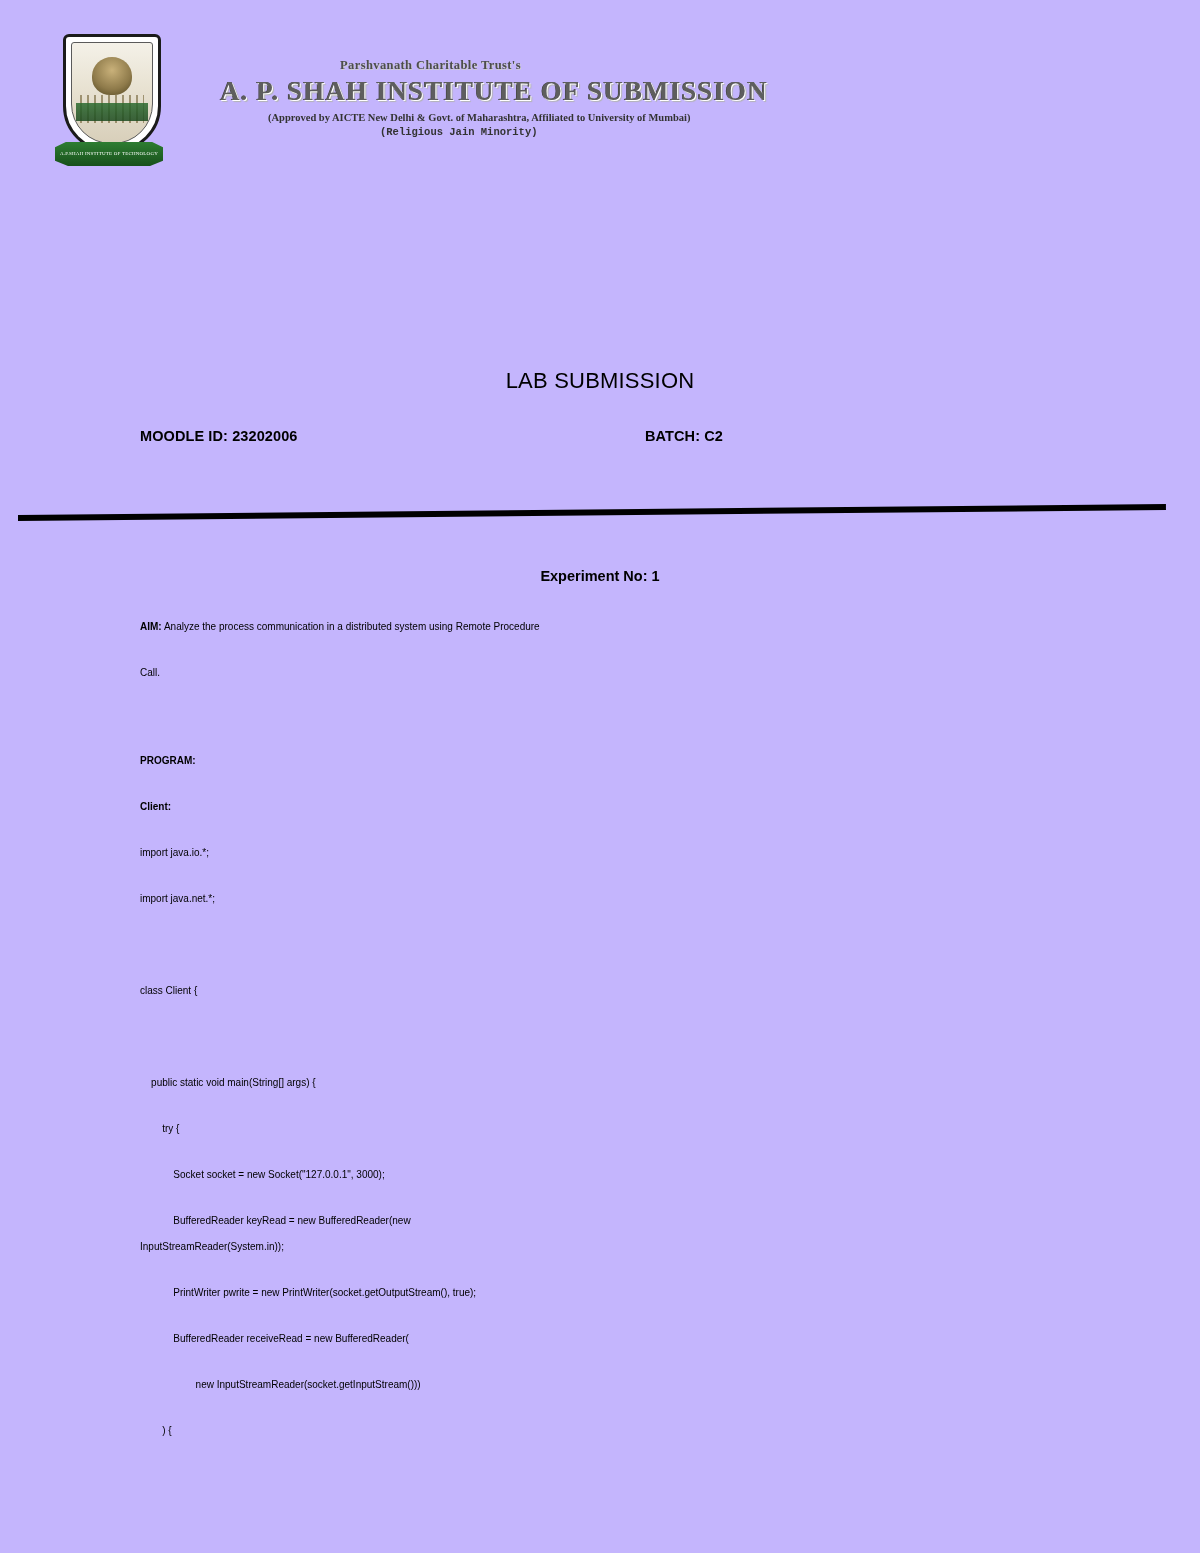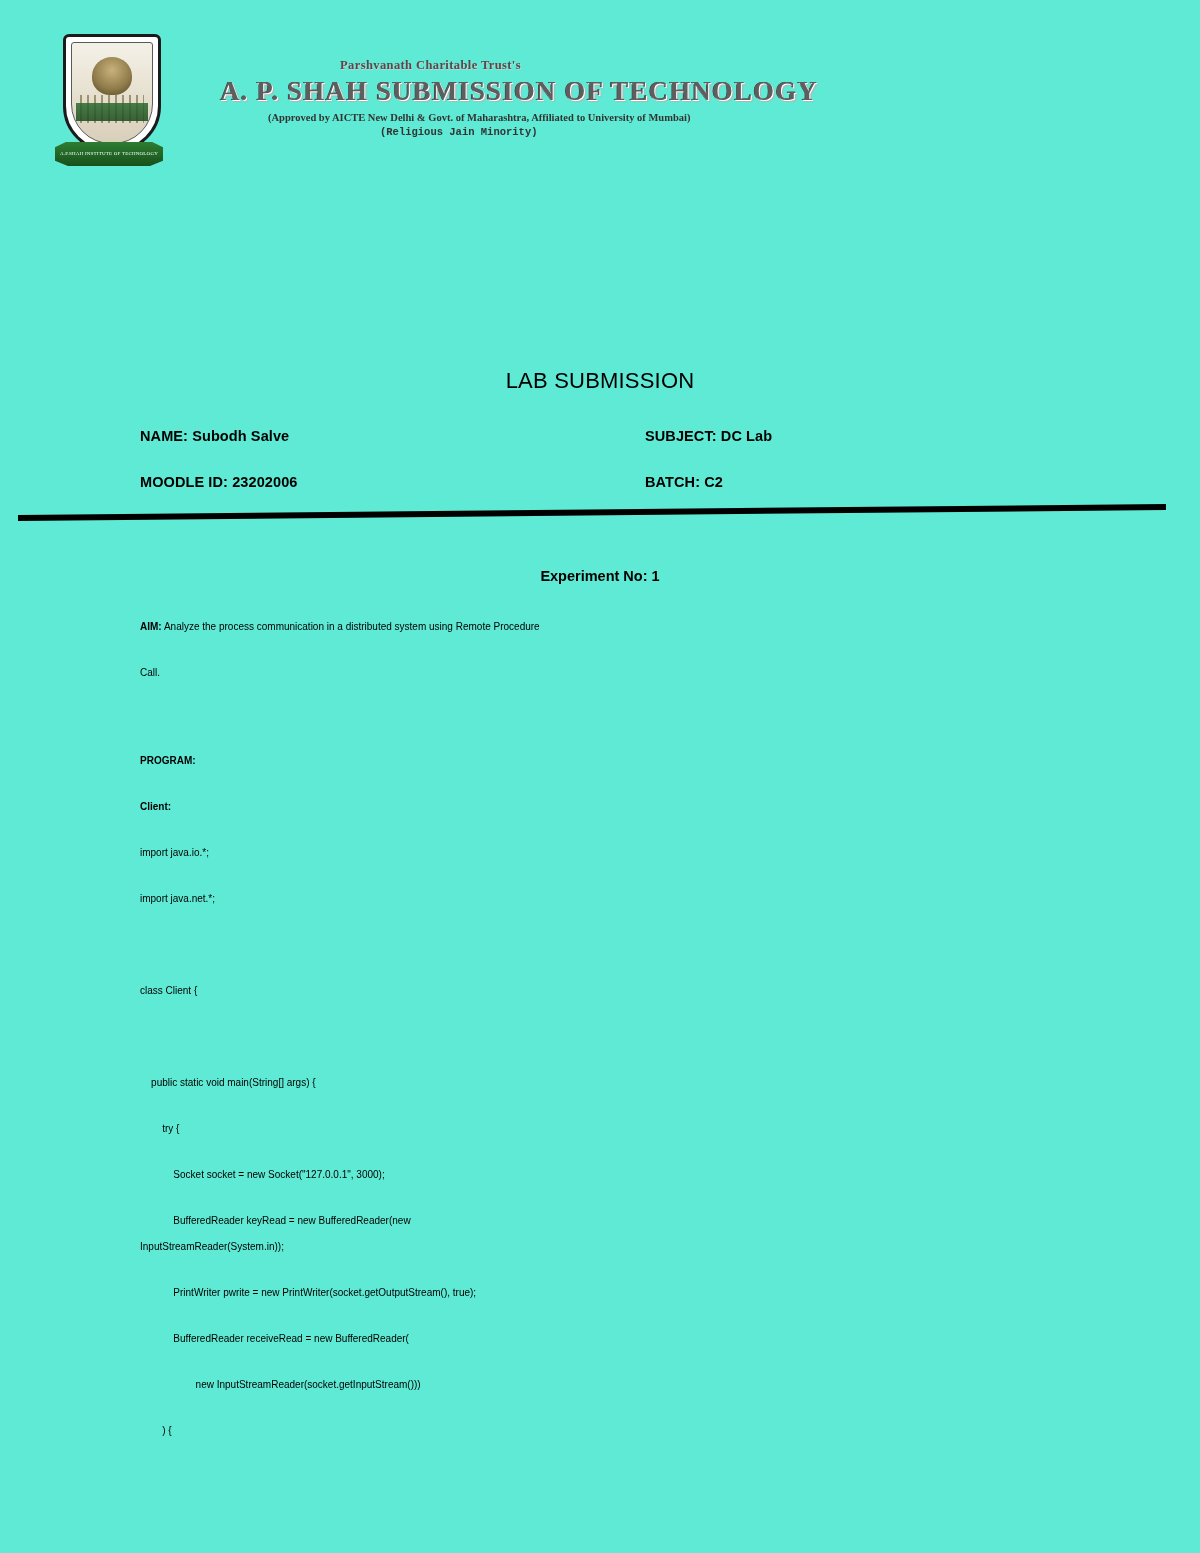--- a/index.html
+++ b/index.html
@@ -13,21 +13,21 @@
     font-family: "Liberation Sans", sans-serif;
     color: #000000;
     position: relative;
     overflow: hidden;
   }
 
   .page {
     position: relative;
     width: 1200px;
     height: 1553px;
-    background: #5eead4;
+    background: #c4b5fd;
   }
 
   
   .letterhead {
     position: absolute;
     top: 30px;
     left: 55px;
     width: 1090px;
     height: 130px;
   }
@@ -244,39 +244,29 @@
           <div class="crest-band"></div>
         </div>
       </div>
       <div class="crest-ribbon">
         <span>A.P.SHAH INSTITUTE OF TECHNOLOGY</span>
       </div>
     </div>
 
     <div class="lh-text">
       <div class="lh-trust">Parshvanath Charitable Trust's</div>
-      <div class="lh-name">A. P. SHAH SUBMISSION OF TECHNOLOGY</div>
+      <div class="lh-name">A. P. SHAH INSTITUTE OF SUBMISSION</div>
       <div class="lh-approved">(Approved by AICTE New Delhi &amp; Govt. of Maharashtra, Affiliated to University of Mumbai)</div>
       <div class="lh-minority">(Religious Jain Minority)</div>
     </div>
   </div>
 
   <div class="doc-title">LAB SUBMISSION</div>
 
   <div class="info-grid">
-    <div class="info-row">
-      <div class="info-col-left">
-        <span>NAME:</span>
-        <span>Subodh Salve</span>
-      </div>
-      <div class="info-col-right">
-        <span>SUBJECT:</span>
-        <span>DC Lab</span>
-      </div>
-    </div>
     <div class="info-row">
       <div class="info-col-left">
         <span>MOODLE ID:</span>
         <span>23202006</span>
       </div>
       <div class="info-col-right">
         <span>BATCH:</span>
         <span>C2</span>
       </div>
     </div>

